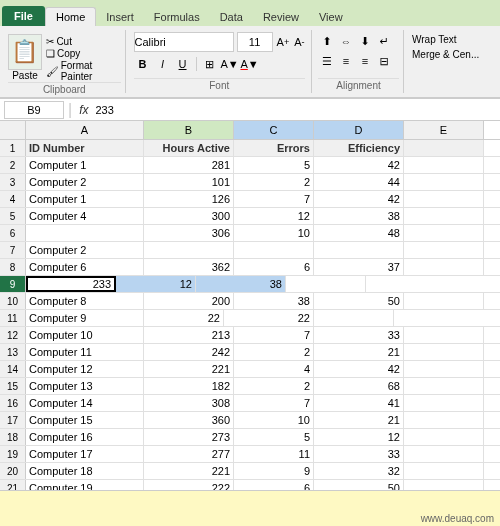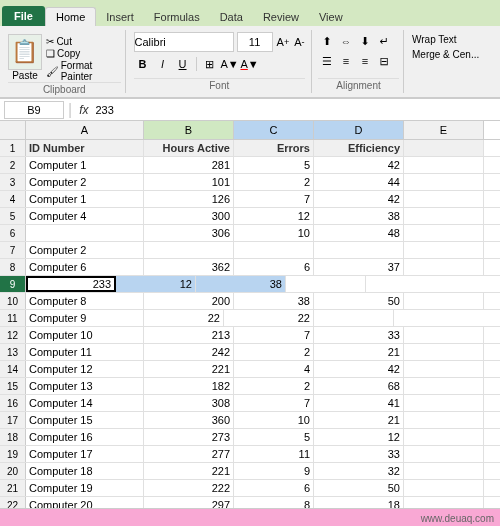--- a/index.html
+++ b/index.html
@@ -53,21 +53,21 @@
     .row-selected .cell-c { background: #b8d4f0; }
     .row-selected .cell-d { background: #b8d4f0; }
     .row-selected .row-num { background: #217346; color: white; }
 
     
     .col-header-b-sel { background: #d0e8c2; }
     .col-header-c-sel { background: #b8d4f0; }
     .col-header-d-sel { background: #b8d4f0; }
 
     
-    .status-bar { height: 18px; background: #f9a8d4; border-top: 1px solid #ccc; display: flex; align-items: center; padding: 8px 6px; font-size: 10px; color: #333; position: fixed; bottom: 0; width: 500px; }
+    .status-bar { height: 36px; background: #fef9c3; border-top: 1px solid #ccc; display: flex; align-items: center; padding: 8px 6px; font-size: 10px; color: #333; position: fixed; bottom: 0; width: 500px; }
     .watermark { position: fixed; bottom: 2px; right: 6px; font-size: 10px; color: #666; }
   </style>
 </head>
 <body>
 
 <div class="ribbon">
   <div class="ribbon-tabs">
     <div class="tab file">File</div>
     <div class="tab active">Home</div>
     <div class="tab inactive">Insert</div>

